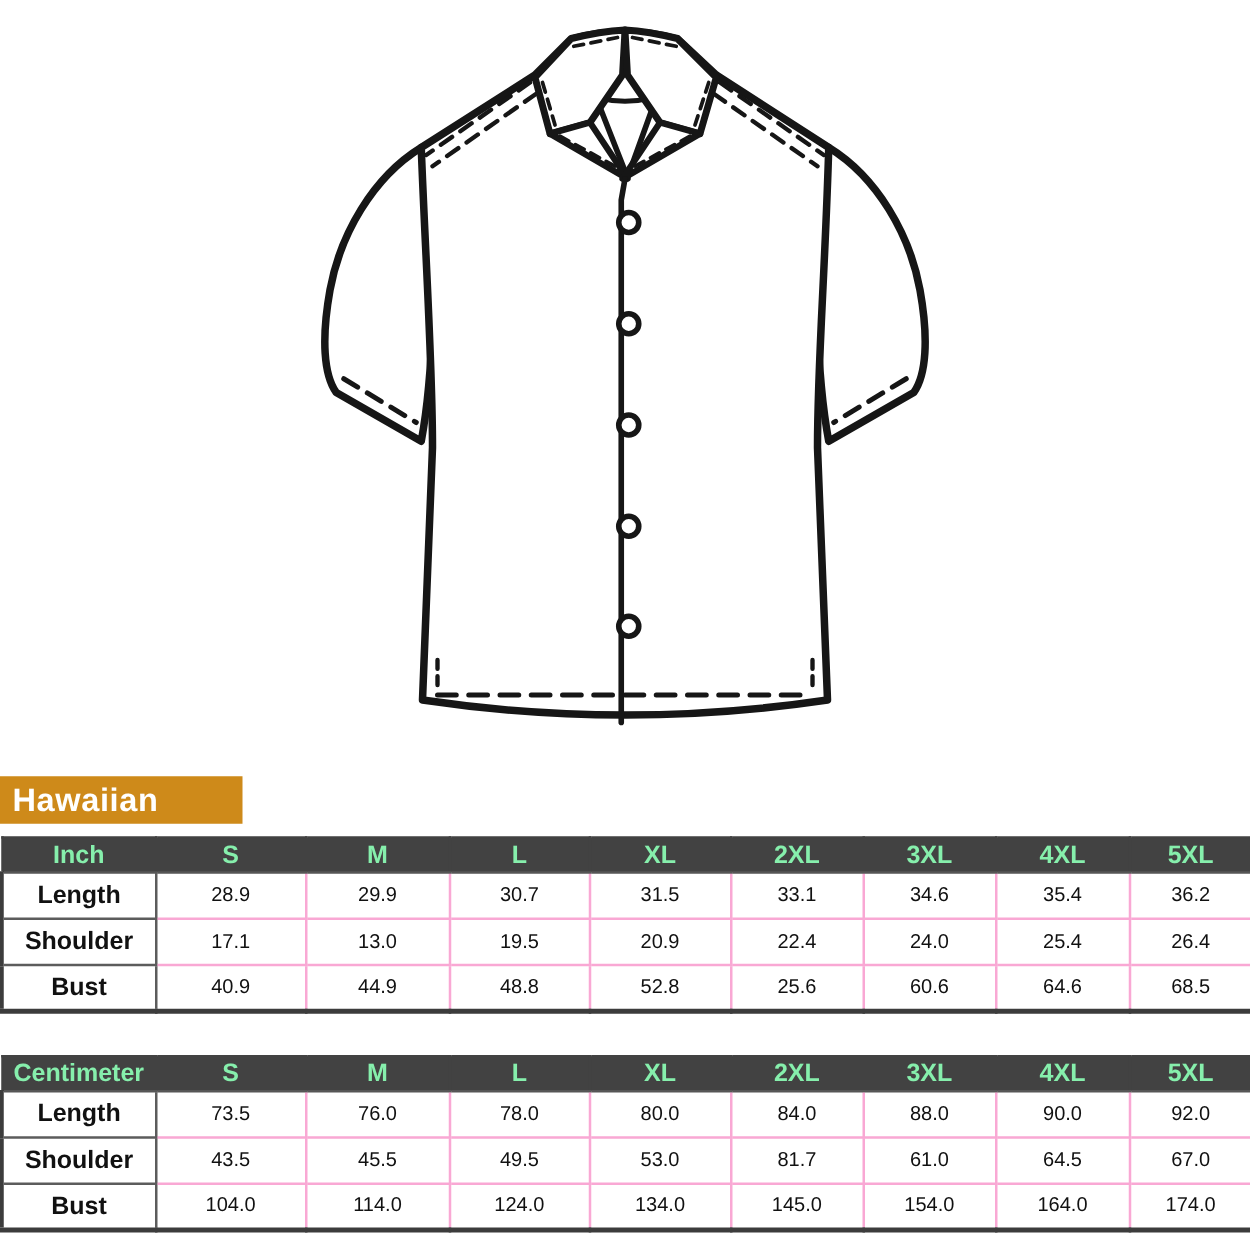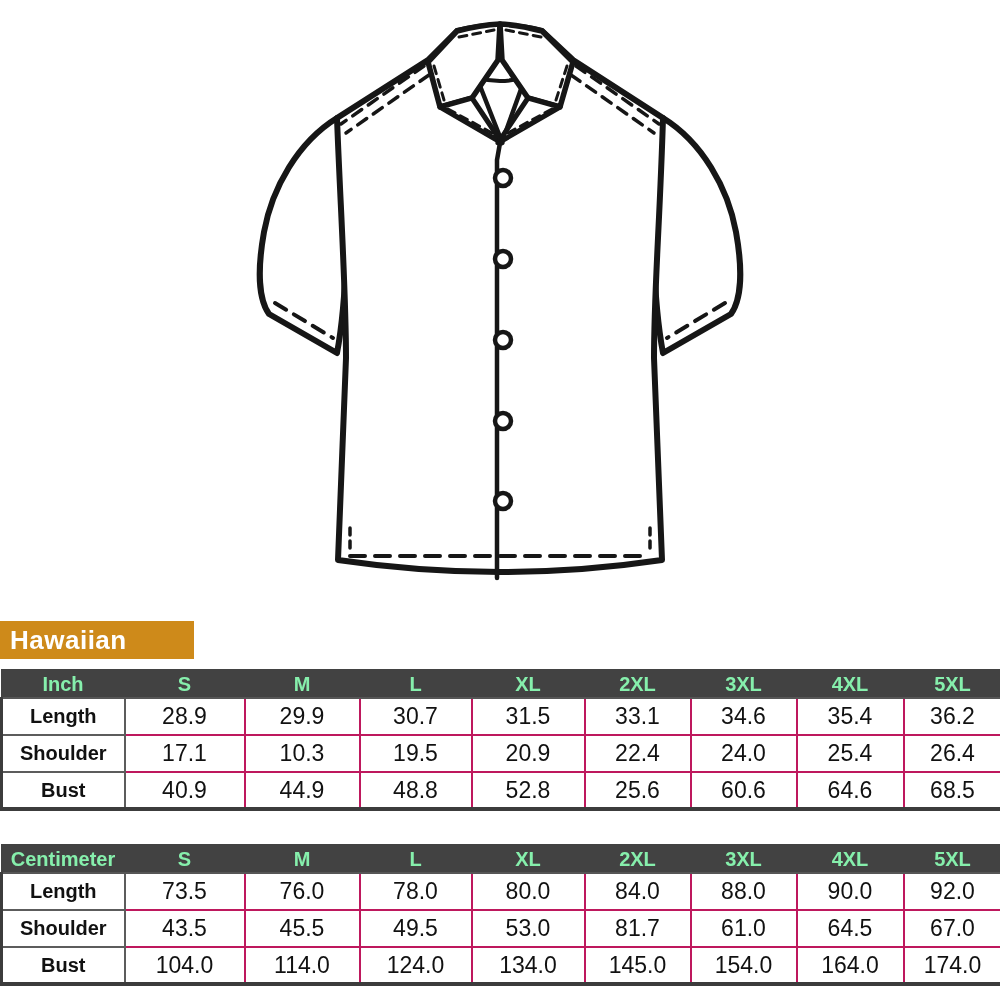--- a/index.html
+++ b/index.html
@@ -24,21 +24,21 @@
   }
   table.size-table thead th{
     background:#424242;color:#86efac;height:26px;font-size:20px;font-weight:700;
     border:2px solid #424242;border-bottom:2px solid #565656;
   }
   table.size-table tbody tr{height:37px;margin-top:14px;}
   table.size-table tbody th{
     font-size:20px;font-weight:700;border:2px solid #5c5c5c;border-left:3px solid #3c3c3c;
   }
   table.size-table tbody td{
-    font-size:23px;font-weight:400;border:2px solid #be185d;
+    font-size:16px;font-weight:400;border:2px solid #f9a8d4;
   }
   table.size-table{border-bottom:4px solid #3c3c3c;}
 </style>
 </head>
 <body>
 
 <div class="shirt-wrap">
   <svg width="1000" height="618" viewBox="0 0 1000 618" fill="none" stroke="#161616" stroke-linejoin="round" stroke-linecap="round">
 
     <path d="M337,118 C298,142 272,188 264,232 C257,271 259,300 269,314 L337,353 C347,300 349,210 344,160 Z" fill="#ffffff" stroke-width="6"></path>
@@ -134,21 +134,21 @@
       <td>30.7</td>
       <td>31.5</td>
       <td>33.1</td>
       <td>34.6</td>
       <td>35.4</td>
       <td>36.2</td>
     </tr>
     <tr>
       <th>Shoulder</th>
       <td>17.1</td>
-      <td>10.3</td>
+      <td>13.0</td>
       <td>19.5</td>
       <td>20.9</td>
       <td>22.4</td>
       <td>24.0</td>
       <td>25.4</td>
       <td>26.4</td>
     </tr>
     <tr>
       <th>Bust</th>
       <td>40.9</td>

